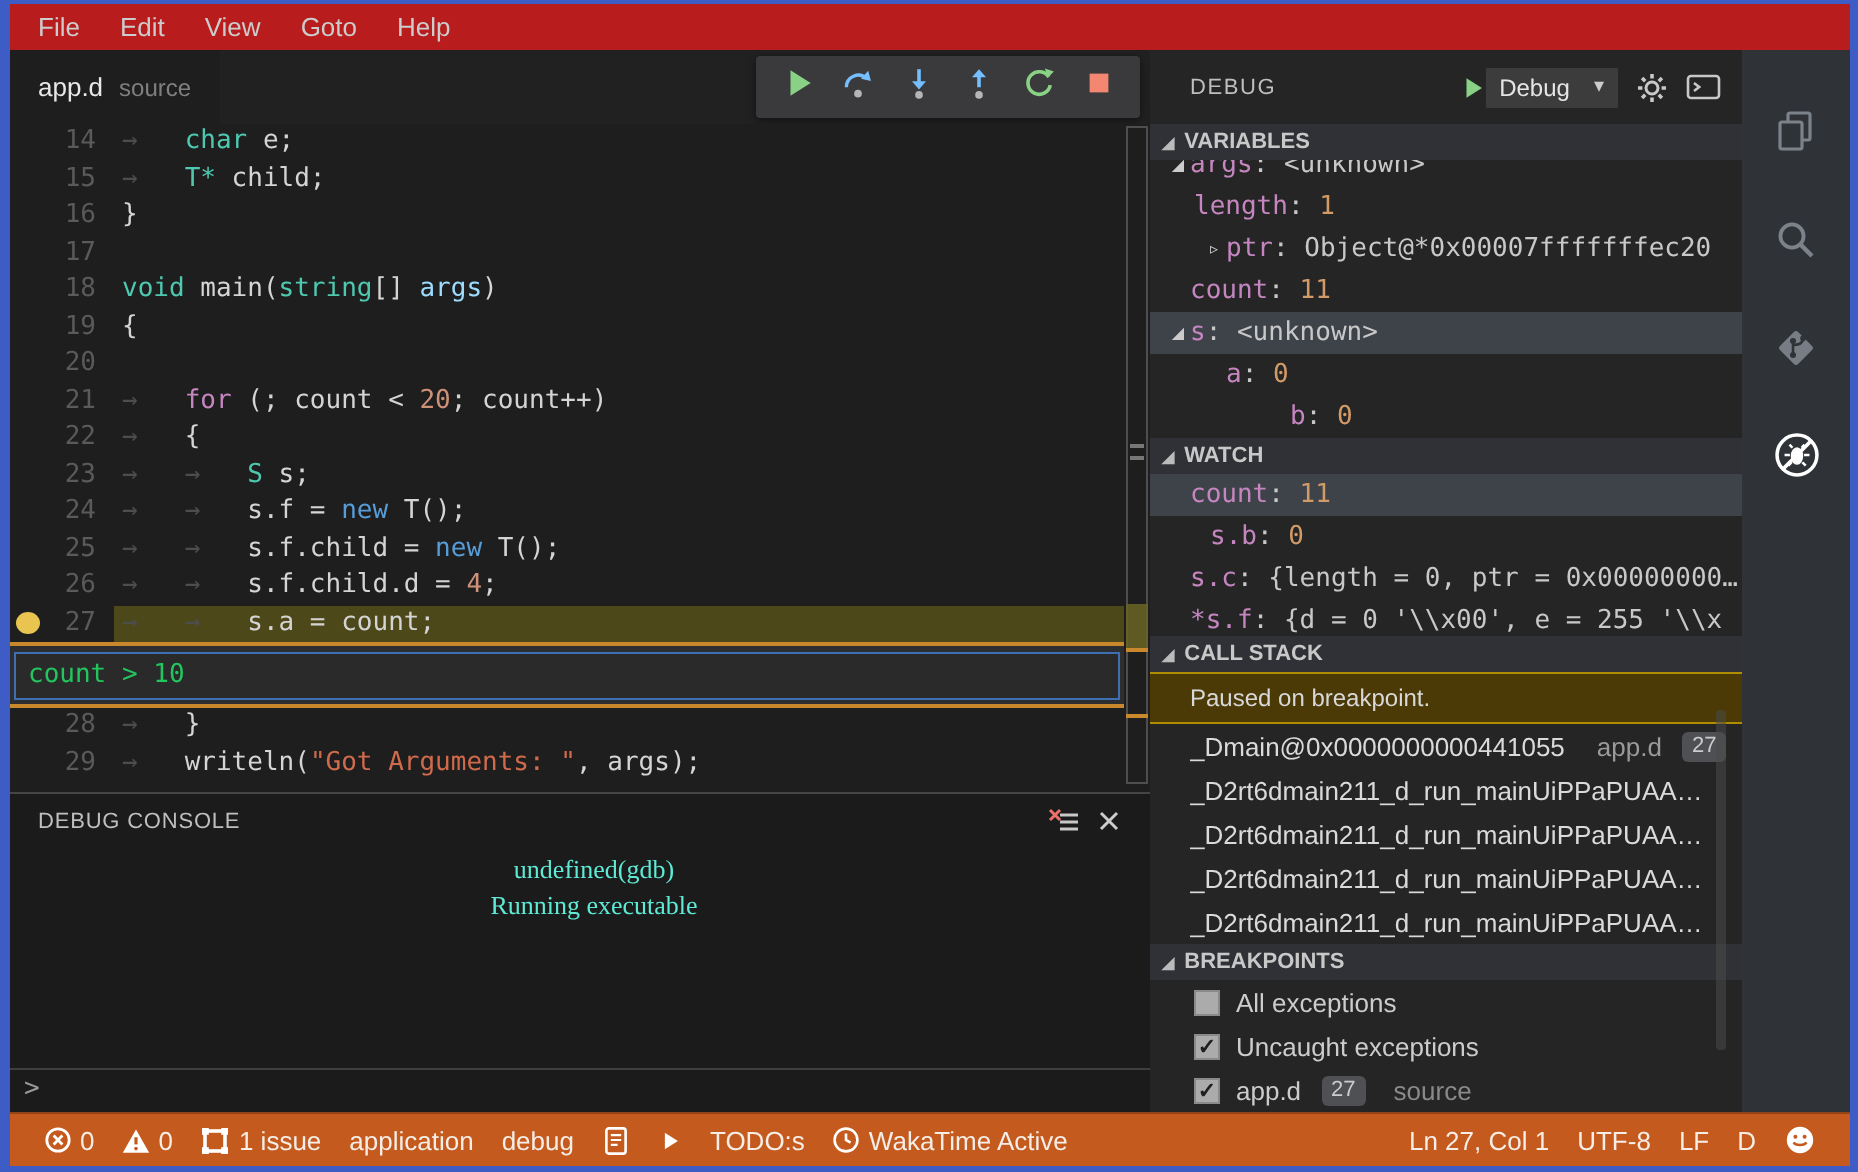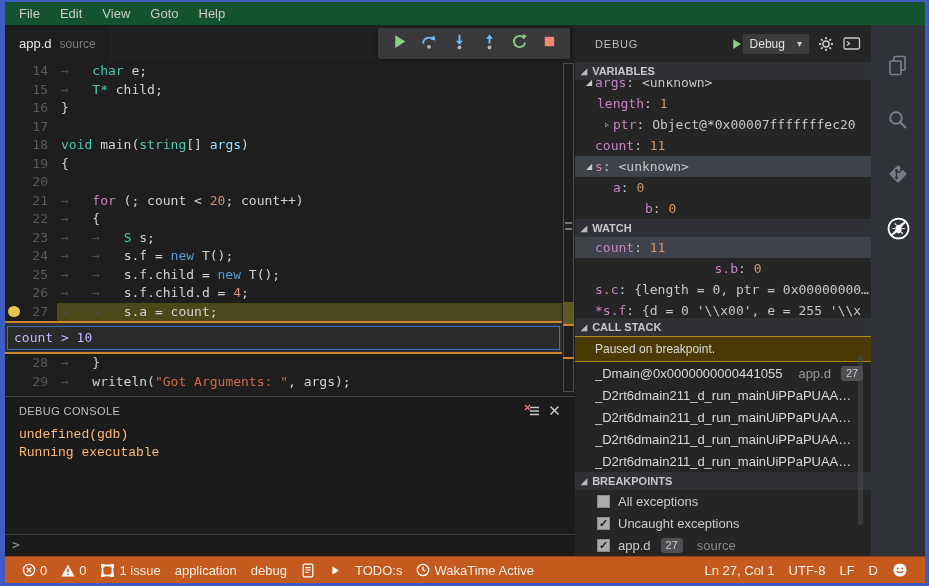--- a/index.html
+++ b/index.html
@@ -1,21 +1,21 @@
 <!DOCTYPE html>
 <html><head>
 <meta charset="utf-8">
 <style>
   html,body{margin:0;padding:0;background:#10121a;}
   .frame{position:relative;width:929px;height:586px;background:#3D5CC6;overflow:hidden;
          font-family:"Liberation Sans",sans-serif;-webkit-font-smoothing:antialiased;}
   .app{position:absolute;left:5px;top:2px;right:4px;bottom:3px;display:flex;flex-direction:column;background:#1E1E1E;}
 
   
-  .menubar{height:23px;flex:none;background:#14532d;display:flex;align-items:center;padding-left:4px;}
+  .menubar{height:23px;flex:none;background:#b91c1c;display:flex;align-items:center;padding-left:4px;}
   .menubar .mi{color:#CCCCCC;font-size:13px;padding:0 10px;cursor:default;}
 
   .main{flex:1;display:flex;min-height:0;}
 
   
   .editor-col{width:570px;flex:none;display:flex;flex-direction:column;min-width:0;}
   .tabbar{height:37px;flex:none;background:#212122;position:relative;display:flex;align-items:center;}
   .tab{padding:0 14px;height:100%;display:flex;align-items:center;background:#1E1E1E;}
   .tab .tname{color:#E8E8E8;font-size:13px;}
   .tab .tdetail{color:#7F7F7F;font-size:12px;margin-left:8px;}
@@ -28,36 +28,36 @@
   .cl{display:flex;height:18.5px;line-height:18.5px;white-space:pre;}
   .gut{width:52px;flex:none;position:relative;color:#5A5A5A;text-align:right;padding-right:9px;box-sizing:border-box;}
   .bpdot{position:absolute;left:3px;top:3.5px;width:12px;height:11px;border-radius:50%;background:#E9C451;}
   .code{flex:1;padding-left:4px;margin-right:13px;}
   .cl.current .code{background:#4D4819;}
   .tok-ws{color:#4D4D4D}.tok-type{color:#4EC9B0}.tok-kw{color:#C586C0}.tok-kw2{color:#569CD6}
   .tok-num{color:#CE9178}.tok-str{color:#CF6A4C}.tok-pl{color:#D4D4D4}.tok-param{color:#9CDCFE}
   .bpwidget{height:33px;box-sizing:border-box;background:#2E2E30;border-top:2px solid #C8882B;border-bottom:2px solid #C8882B;
             display:flex;align-items:center;margin-right:13px;}
   .bpinput{flex:1;margin:0 2px;height:22px;line-height:22px;border:1px solid #3F6FB3;background:#2A2A2B;
-           color:#c4b5fd;padding-left:6px;font-size:13px;}
+           color:#22c55e;padding-left:6px;font-size:13px;}
   .scrollstrip{position:absolute;top:0;right:0;bottom:0;width:13px;}
   .sthumb{position:absolute;left:1px;right:1px;top:1px;bottom:4px;border:1px solid #4E4E4E;}
   .smark{position:absolute;left:3px;width:7px;background:#777;height:2px;}
   .smark.m1{top:160px}.smark.m2{top:166px}
   .scur{position:absolute;left:1px;width:11px;top:240px;height:22px;background:#6B6426;opacity:.85;}
   .sorange{position:absolute;left:1px;width:11px;height:2px;background:#C8882B;}
   .so1{top:262px}.so2{top:295px}
 
   
   .console{flex:1;background:#1B1B1C;border-top:1px solid #454545;display:flex;flex-direction:column;min-height:0;}
   .console-h{height:27px;flex:none;display:flex;align-items:center;padding:0 10px 0 14px;}
   .console-title{color:#BFBFBF;font-size:11px;letter-spacing:.4px;flex:1;}
   .cbtn{width:22px;height:20px;display:flex;align-items:center;justify-content:center;cursor:pointer;}
-  .console-out{flex:1;padding:2px 0 0 14px;font-family:Liberation Mono, monospace;font-size:13px;
-               line-height:18px;color:#fdba74;white-space:pre;}
+  .console-out{flex:1;padding:2px 0 0 14px;font-family:Liberation Serif, serif;font-size:13px;
+               line-height:18px;color:#5eead4;white-space:pre;text-align:center;}
   .console-in{height:21px;flex:none;border-top:1px solid #3E3E3E;color:#9A9A9A;
               font-family:"DejaVu Sans Mono",monospace;font-size:13px;line-height:20px;padding-left:7px;}
 
   
   .panel{width:296px;flex:none;background:#252526;display:flex;flex-direction:column;overflow:hidden;font-size:13px;}
   .panel-h{height:37px;flex:none;display:flex;align-items:center;padding:0 10px 0 20px;}
   .panel-title{color:#BFBFBF;font-size:11px;letter-spacing:.8px;flex:1;}
   .pbtn{display:flex;align-items:center;justify-content:center;margin-left:9px;cursor:pointer;}
   .dropdown{background:#3C3C3C;color:#E5E5E5;font-size:12px;height:20px;line-height:20px;
             padding:0 7px;display:flex;align-items:center;cursor:pointer;}
@@ -278,21 +278,21 @@
 
         <div class="sect-h">
           <span class="tw">◢</span>
           <span>WATCH</span>
         </div>
         <div id="watch-rows">
             <div class="row sel" style="padding-left: 8px;">
               <span class="tw"></span>
               <span><span class="vname">count</span><span class="vval">: </span><span class="vval num">11</span></span>
             </div>
-            <div class="row" style="padding-left: 18px; justify-content: center;">
+            <div class="row" style="padding-left: 18px;">
               <span class="tw"></span>
               <span><span class="vname">s.b</span><span class="vval">: </span><span class="vval num">0</span></span>
             </div>
             <div class="row" style="padding-left: 8px;">
               <span class="tw"></span>
               <span><span class="vname">s.c</span><span class="vval">: </span><span class="vval">{length = 0, ptr = 0x00000000…</span></span>
             </div>
             <div class="row clip-bottom" style="padding-left: 8px;">
               <span class="tw"></span>
               <span><span class="vname">*s.f</span><span class="vval">: </span><span class="vval">{d = 0 '\\x00', e = 255 '\\x</span></span>

